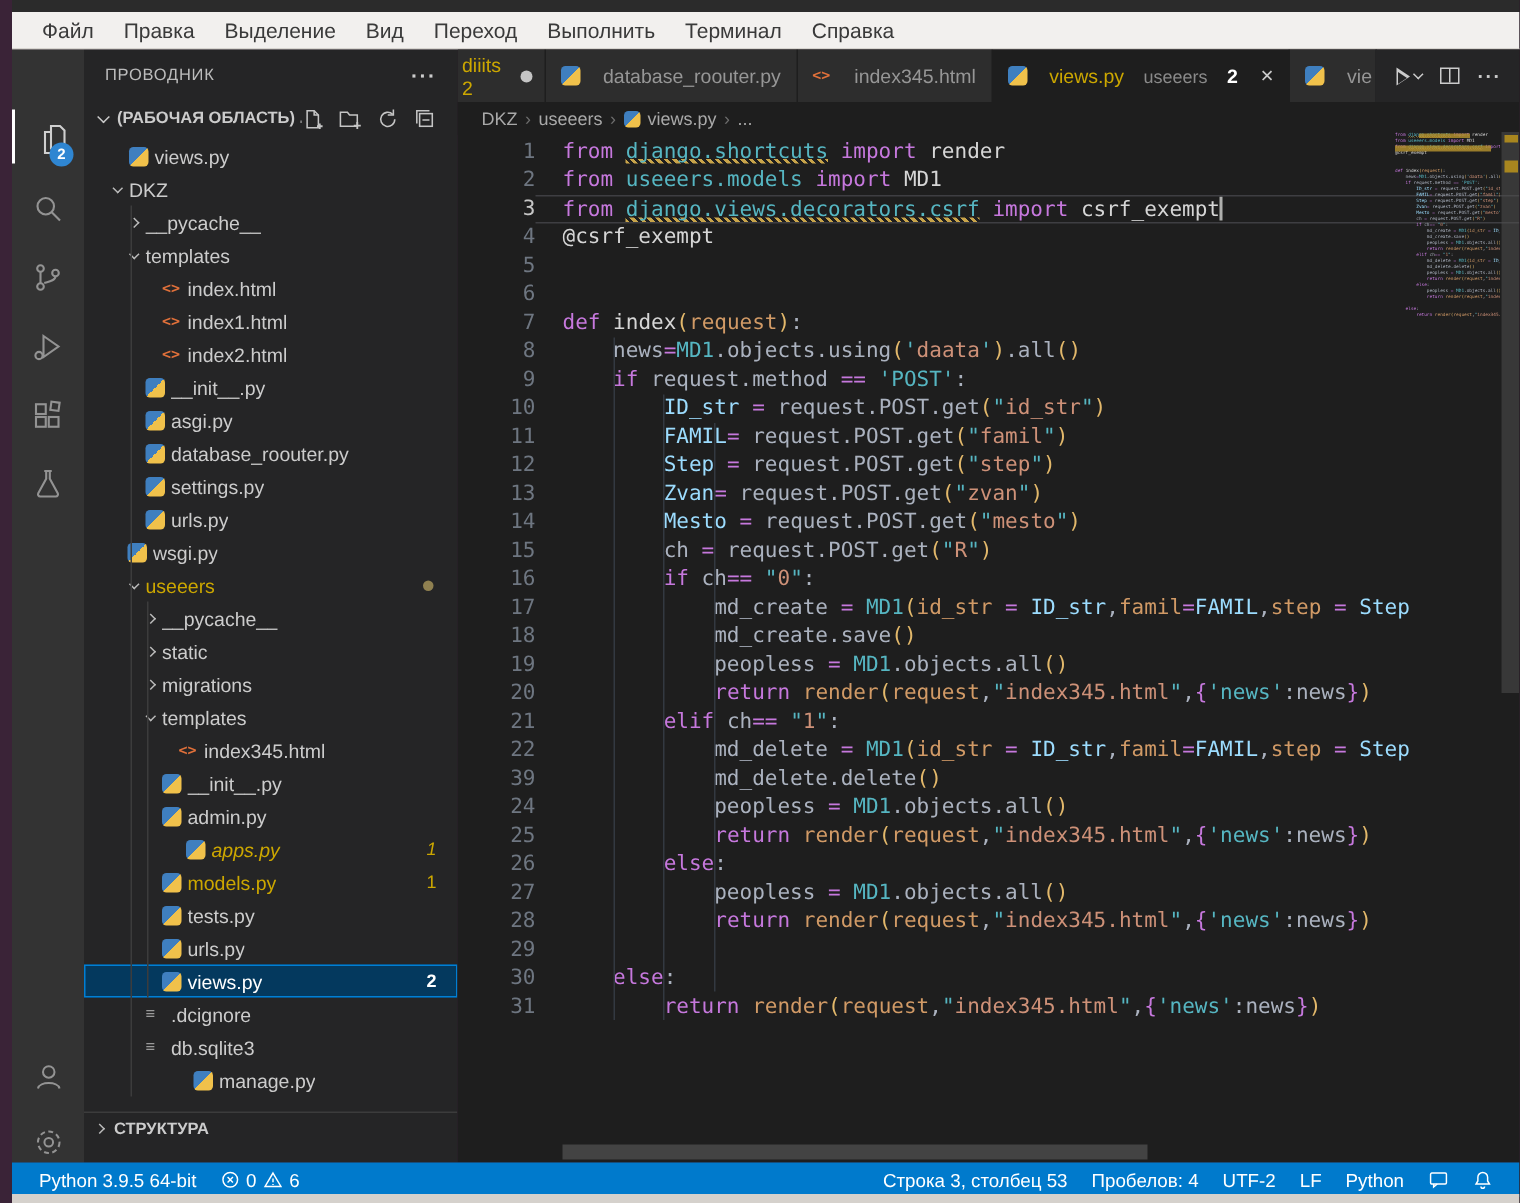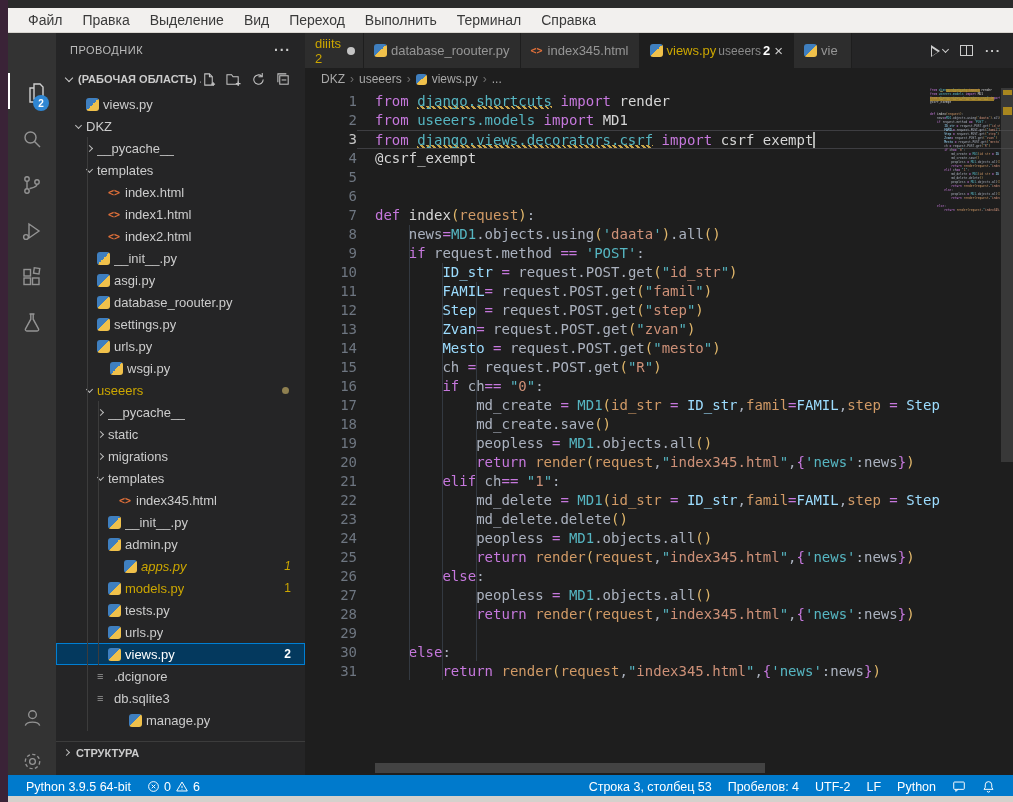--- a/index.html
+++ b/index.html
@@ -53,21 +53,21 @@
   .mod-dot { width:7px;height:7px;border-radius:50%;background:#8f8050;margin-right:16px; }
   .tree-guide { position:absolute; width:1px; background:#3c3c3c; }
 
   #sb-outline { position:absolute; left:0; bottom:12px; width:100%; height:22px; border-top:1px solid #3c3c3c;
                 display:flex; align-items:center; padding-left:8px; }
   #sb-outline .lbl { font-size:11px; font-weight:bold; color:#cccccc; margin-left:7px; }
 
   
   #editor { position:absolute; left:305px; top:33px; width:708px; height:742px; background:#1e1e1e; overflow:hidden; }
   #tabbar { position:absolute; left:0; top:0; width:708px; height:35px; background:#252526; display:flex; }
-  .tab { height:35px; background:#2d2d2d; display:flex; align-items:center; padding:0 10px; gap:2px;
+  .tab { height:35px; background:#2d2d2d; display:flex; align-items:center; padding:0 10px; gap:13px;
          border-right:1px solid #1e1e1e; font-size:13px; color:#969696; overflow:hidden; flex:none; }
   .tab.active { background:#1e1e1e; color:#ffffff; }
   .tab.clipL { width:59px; justify-content:flex-end; padding-right:8px; }
   .tab.clipR { width:58px; }
   .tab .ticon { width:15px; }
   .tab-desc { color:#8a8a8a; font-size:12px; }
   .tab-count { color:#ffffff; font-weight:bold; }
   .tab-close { color:#cccccc; font-size:15px; margin-left:2px; }
   .tab-dot { width:8px;height:8px;border-radius:50%;background:#c4c4c4; flex:none;}
   #tab-actions { position:absolute; right:0; top:0; height:35px; width:96px; background:#252526;
@@ -306,21 +306,21 @@
         <span class="spacer"></span>
       </div>
       <div class="trow" style="padding-left: 25px;">
         <span class="chev-slot"></span>
         <span class="ticon">
           <span class="ico-py"></span>
         </span>
         <span class="tlabel">urls.py</span>
         <span class="spacer"></span>
       </div>
-      <div class="trow" style="padding-left: 38px;">
+      <div class="trow" style="padding-left: 13px;">
         <span class="chev-slot"></span>
         <span class="ticon">
           <span class="ico-py"></span>
         </span>
         <span class="tlabel">wsgi.py</span>
         <span class="spacer"></span>
       </div>
       <div class="trow" style="padding-left: 25px;">
         <span class="chev-slot">
           <span class="chev-d"></span>
@@ -639,21 +639,21 @@
           <span class="lc"><span class="p">        </span><span class="k">elif</span><span class="p"> ch</span><span class="k">==</span><span class="p"> </span><span class="m">"</span><span class="s">1</span><span class="m">"</span><span class="p">:</span></span>
         </span>
       </div>
       <div class="code-line">
         <span class="ln">22</span>
         <span class="lc-wrap">
           <span class="lc"><span class="p">            md_delete </span><span class="k">=</span><span class="p"> </span><span class="m">MD1</span><span class="b1">(</span><span class="f">id_str</span><span class="p"> </span><span class="k">=</span><span class="p"> </span><span class="v">ID_str</span><span class="p">,</span><span class="f">famil</span><span class="k">=</span><span class="v">FAMIL</span><span class="p">,</span><span class="f">step</span><span class="p"> </span><span class="k">=</span><span class="p"> </span><span class="v">Step</span></span>
         </span>
       </div>
       <div class="code-line">
-        <span class="ln">23</span>
+        <span class="ln">39</span>
         <span class="lc-wrap">
           <span class="lc"><span class="p">            md_delete.delete</span><span class="b1">(</span><span class="b1">)</span></span>
         </span>
       </div>
       <div class="code-line">
         <span class="ln">24</span>
         <span class="lc-wrap">
           <span class="lc"><span class="p">            peopless </span><span class="k">=</span><span class="p"> </span><span class="m">MD1</span><span class="p">.objects.all</span><span class="b1">(</span><span class="b1">)</span></span>
         </span>
       </div>

